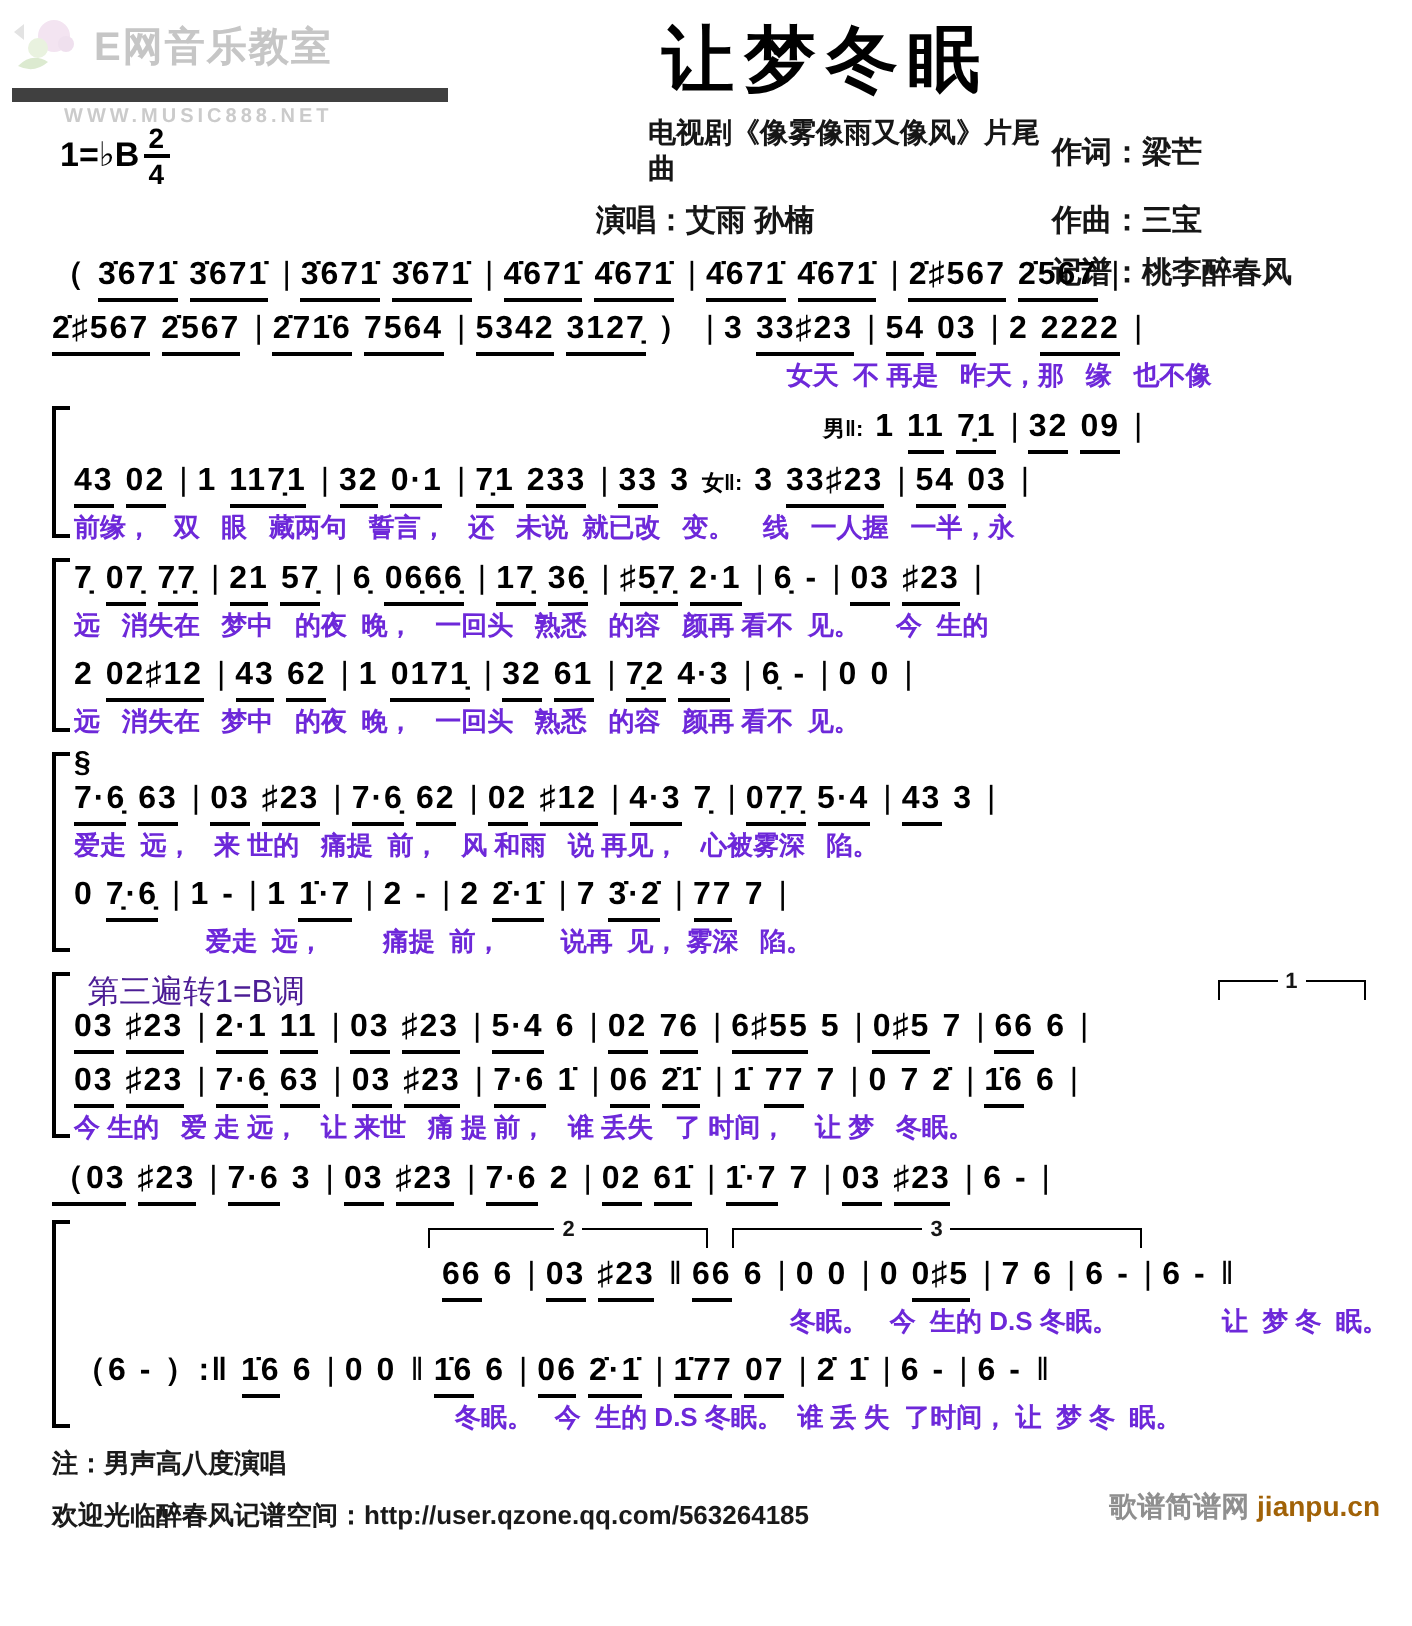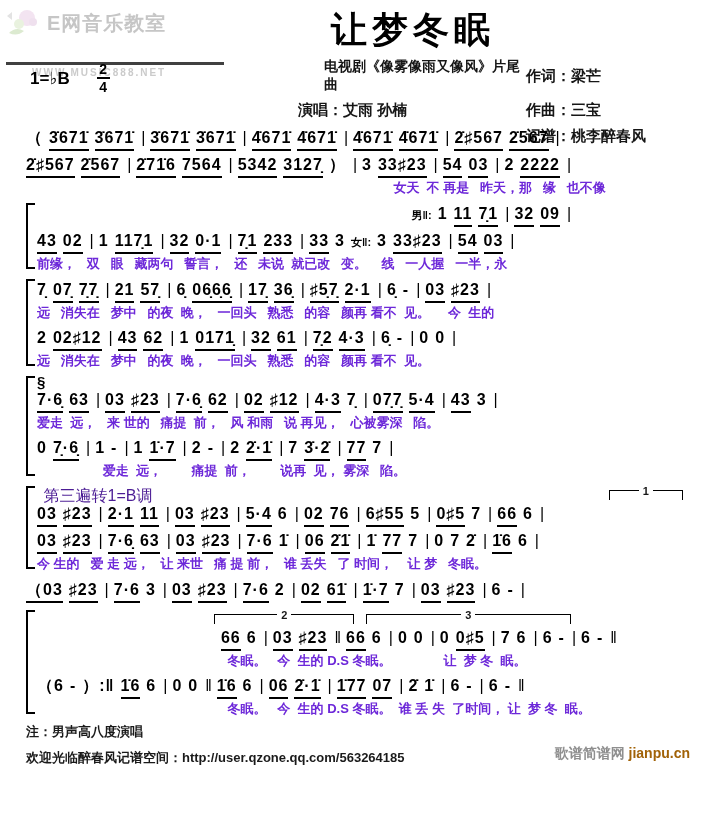--- a/index.html
+++ b/index.html
@@ -3,26 +3,26 @@
 <meta charset="utf-8">
 <style>
   html,body{margin:0;padding:0;background:#e8e8e8;}
   .page{
     position:relative;width:706px;height:813px;background:#ffffff;overflow:hidden;
     font-family:"Liberation Sans","DejaVu Sans",sans-serif;color:#161616;margin:0 auto;
   }
   
   .header{position:relative;height:124px;}
   .logo{position:absolute;left:6px;top:8px;width:218px;}
-  .logo-row{display:flex;align-items:center;gap:3px;border-bottom:3px solid #404040;padding-bottom:24px;}
+  .logo-row{display:flex;align-items:center;gap:3px;border-bottom:7px solid #404040;padding-bottom:6px;}
   .logo-title{font-size:20px;color:#c6c6c6;font-weight:bold;letter-spacing:1px;}
   .logo-url{font-size:10px;color:#cbcbcb;letter-spacing:2px;margin-top:2px;padding-left:26px;font-weight:bold;}
   .page-title{position:absolute;left:200px;right:80px;top:6px;text-align:center;
     font-size:36px;font-weight:900;letter-spacing:5px;margin:0;color:#000;}
-  .keysig{position:absolute;left:30px;top:62px;font-size:17px;font-weight:bold;display:flex;align-items:center;gap:27px;color:#000;}
+  .keysig{position:absolute;left:30px;top:62px;font-size:17px;font-weight:bold;display:flex;align-items:center;gap:2px;color:#000;}
   .timesig{display:inline-flex;flex-direction:column;align-items:center;font-size:14px;line-height:1;font-weight:bold;}
   .timesig .line{width:13px;height:2px;background:#000;margin:1px 0;}
   .meta{position:absolute;left:284px;top:58px;width:400px;font-weight:bold;}
   .meta-grid{display:grid;grid-template-columns:1fr 158px;column-gap:6px;row-gap:7px;align-items:center;}
   .meta-sub{font-size:14px;padding-left:40px;}
   .meta-perf{font-size:15px;padding-left:14px;}
   .meta-credit{font-size:15px;}
   
   .score{position:relative;padding:2px 12px 0 26px;}
   .system{position:relative;margin-bottom:6px;}
@@ -131,21 +131,21 @@
       <div class="system bracketed">
         <div class="marker-row">
           <span class="ending" style="left: 27%; width: 21%;">
             <span class="ending-num">2</span>
           </span>
           <span class="ending" style="left: 50%; width: 31%;">
             <span class="ending-num">3</span>
           </span>
         </div>
         <div class="music-row" style="padding-left: 28%;"><span class="tok note beam">66</span><span class="tok note">6</span><span class="tok bar">|</span><span class="tok note beam">03</span><span class="tok note beam">♯23</span><span class="tok bar">‖</span><span class="tok note beam">66</span><span class="tok note">6</span><span class="tok bar">|</span><span class="tok note">0</span><span class="tok note">0</span><span class="tok bar">|</span><span class="tok note">0</span><span class="tok note beam">0♯5</span><span class="tok bar">|</span><span class="tok note">7</span><span class="tok note">6</span><span class="tok bar">|</span><span class="tok note">6</span><span class="tok note">-</span><span class="tok bar">|</span><span class="tok note">6</span><span class="tok note">-</span><span class="tok bar">‖</span></div>
-        <div class="lyrics-row" style="padding-left: 29%;">冬眠。   今  生的 D.S 冬眠。　　　　让  梦 冬  眠。</div>
+        <div class="lyrics-row" style="padding-left: 29%; text-align: right;">冬眠。   今  生的 D.S 冬眠。　　　　让  梦 冬  眠。</div>
         <div class="music-row"><span class="tok note">（6</span><span class="tok note">-</span><span class="tok note">）:‖</span><span class="tok note beam">1̇6</span><span class="tok note">6</span><span class="tok bar">|</span><span class="tok note">0</span><span class="tok note">0</span><span class="tok bar">‖</span><span class="tok note beam">1̇6</span><span class="tok note">6</span><span class="tok bar">|</span><span class="tok note beam">06</span><span class="tok note beam">2̇·1̇</span><span class="tok bar">|</span><span class="tok note beam">1̇77</span><span class="tok note beam">07</span><span class="tok bar">|</span><span class="tok note">2̇</span><span class="tok note">1̇</span><span class="tok bar">|</span><span class="tok note">6</span><span class="tok note">-</span><span class="tok bar">|</span><span class="tok note">6</span><span class="tok note">-</span><span class="tok bar">‖</span></div>
         <div class="lyrics-row" style="padding-left: 29%;">冬眠。   今  生的 D.S 冬眠。  谁 丢 失  了时间， 让  梦 冬  眠。</div>
       </div>
     </div>
 
   <div class="footer">
     <div class="note-line">注：男声高八度演唱</div>
     <div class="welcome-line">
       <span>欢迎光临醉春风记谱空间：</span><span>http://user.qzone.qq.com/563264185</span>
     </div>

